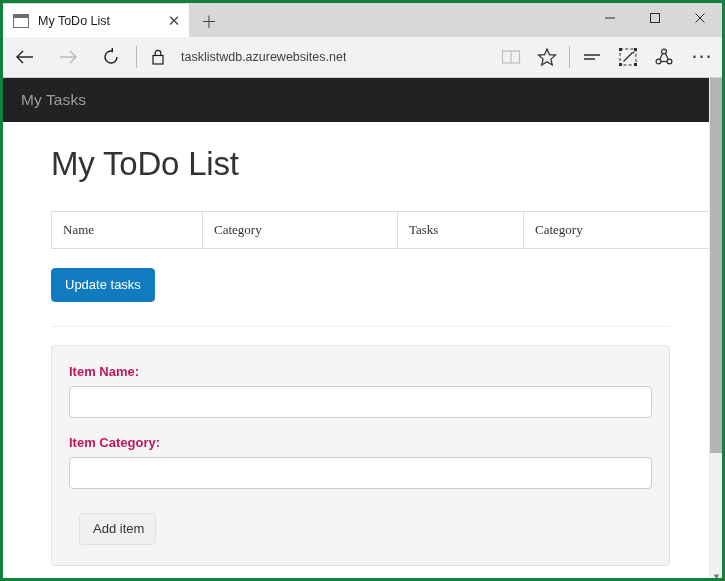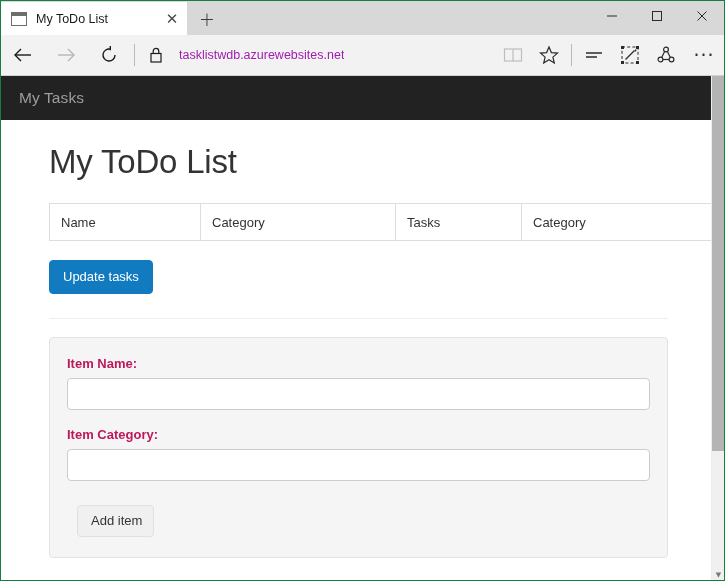--- a/index.html
+++ b/index.html
@@ -12,21 +12,21 @@
     height: 581px;
     font-family: "Liberation Sans", sans-serif;
     overflow: hidden;
   }
 
   .window {
     position: relative;
     width: 725px;
     height: 581px;
     box-sizing: border-box;
-    border: 1px solid #15803d;
+    border: 3px solid #15803d;
     background: #ffffff;
     overflow: hidden;
   }
 
   
   .tabstrip {
     position: relative;
     height: 34px;
     background: #d8d8d8;
     display: flex;
@@ -145,21 +145,21 @@
     min-width: 0;
   }
   .lock {
     width: 34px;
     display: flex;
     align-items: center;
     justify-content: center;
   }
   .url {
     font-size: 12.5px;
-    color: #a21caf;
+    color: #404040;
     margin-left: 6px;
     white-space: nowrap;
     overflow: hidden;
     text-overflow: ellipsis;
   }
   .tbicon {
     width: 36px;
     height: 40px;
     display: flex;
     align-items: center;
@@ -215,22 +215,23 @@
     font-size: 33px;
     font-weight: normal;
     color: #333333;
     margin: 23px 0 0 0;
     letter-spacing: -0.2px;
   }
 
   table.tasks {
     width: 619px;
     border-collapse: collapse;
-    margin-top: 22px;
+    margin-top: 28px;
     table-layout: fixed;
+    font-family: Liberation Serif, serif;
   }
   table.tasks th {
     border: 1px solid #dddddd;
     text-align: left;
     font-weight: normal;
     font-size: 13px;
     color: #333333;
     padding: 9px 0 9px 11px;
     vertical-align: middle;
     height: 18px;

